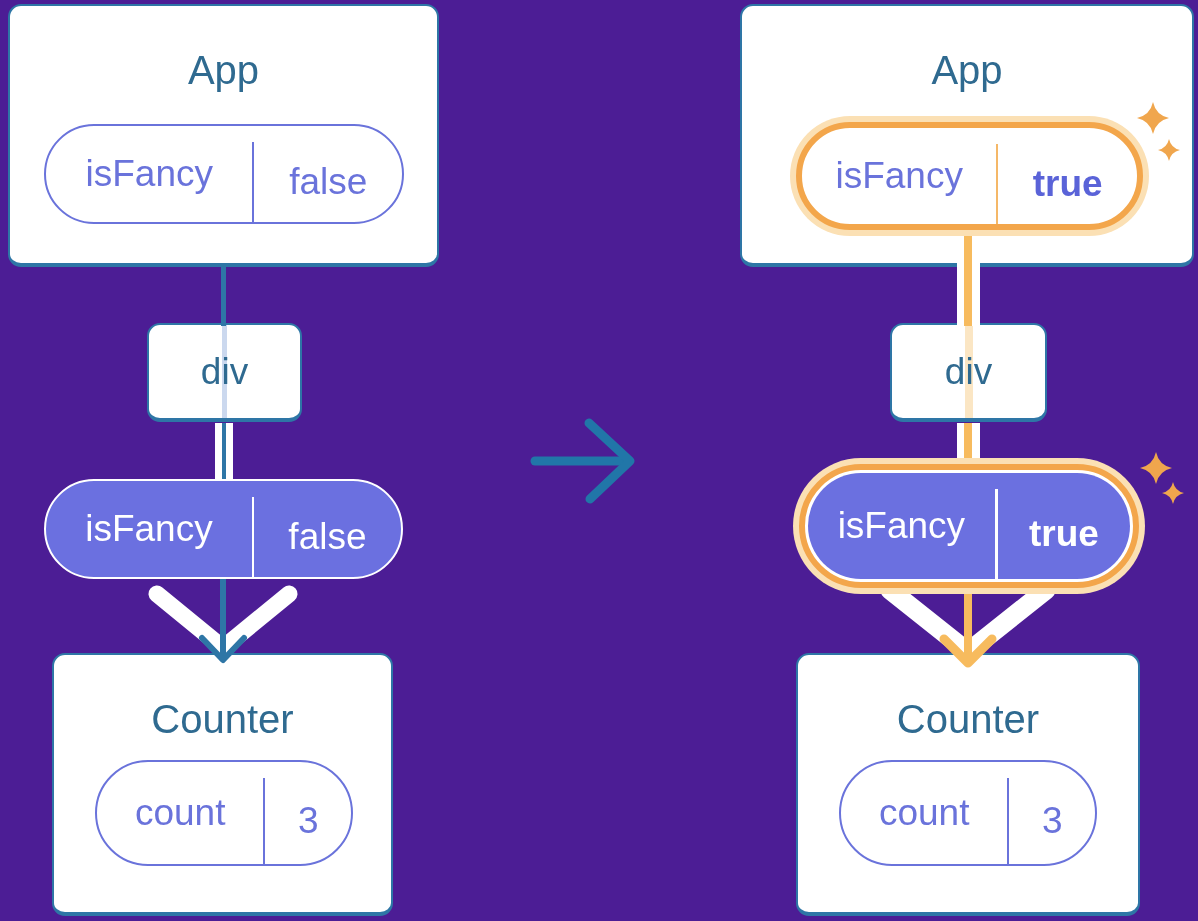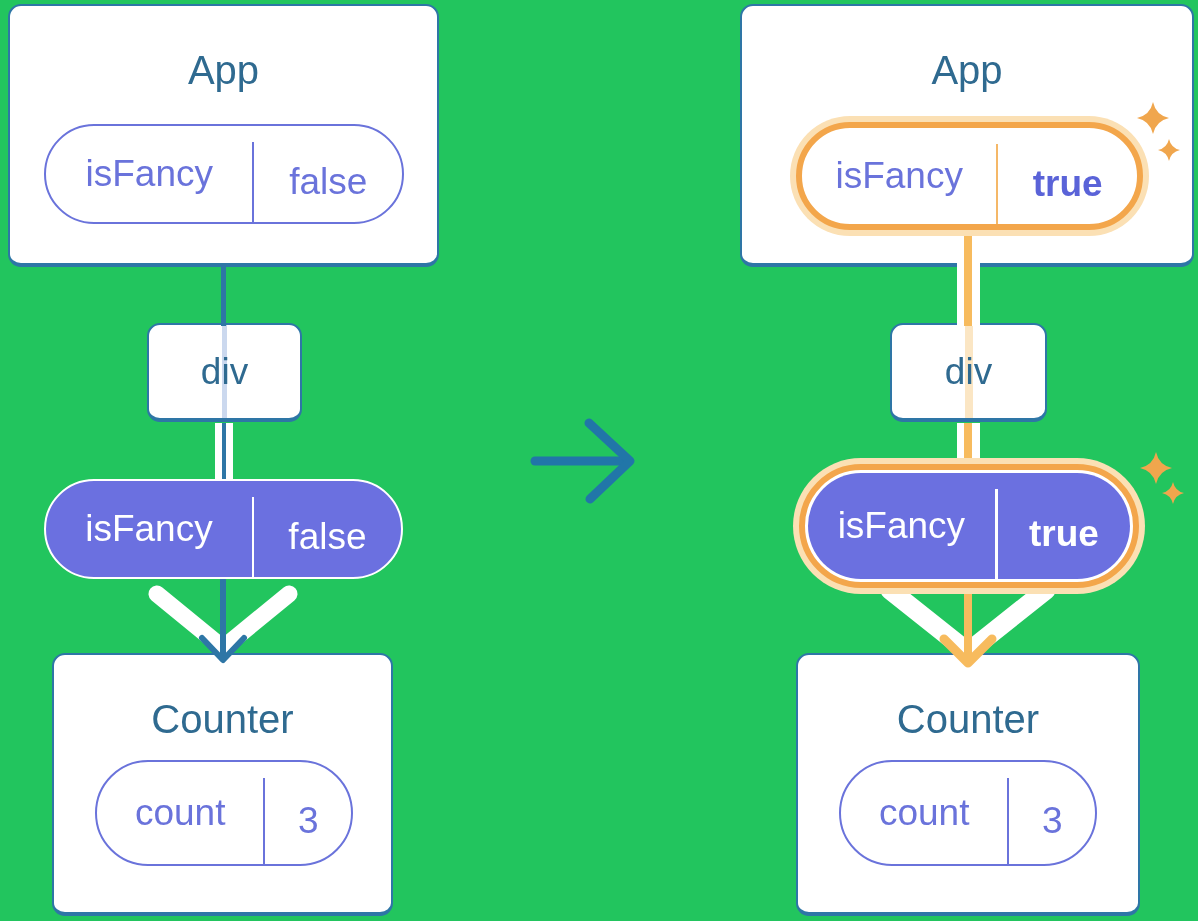--- a/index.html
+++ b/index.html
@@ -1,18 +1,18 @@
 <!DOCTYPE html>
 <html><head>
 <meta charset="utf-8">
 <style>
   html,body { margin:0; padding:0; }
   .stage {
     position:relative; width:1198px; height:921px;
-    background:#22c55e; overflow:hidden;
+    background:#4c1d95; overflow:hidden;
     font-family:"Liberation Sans", sans-serif;
   }
   .card {
     position:absolute; background:#fff; box-sizing:border-box;
     border:2.5px solid #2E76A6; border-bottom-width:4.5px;
     border-radius:13px; z-index:1;
   }
   .card-title {
     position:absolute; left:0; right:0; top:42px; text-align:center;
     font-size:40px; color:#2F6A90;

